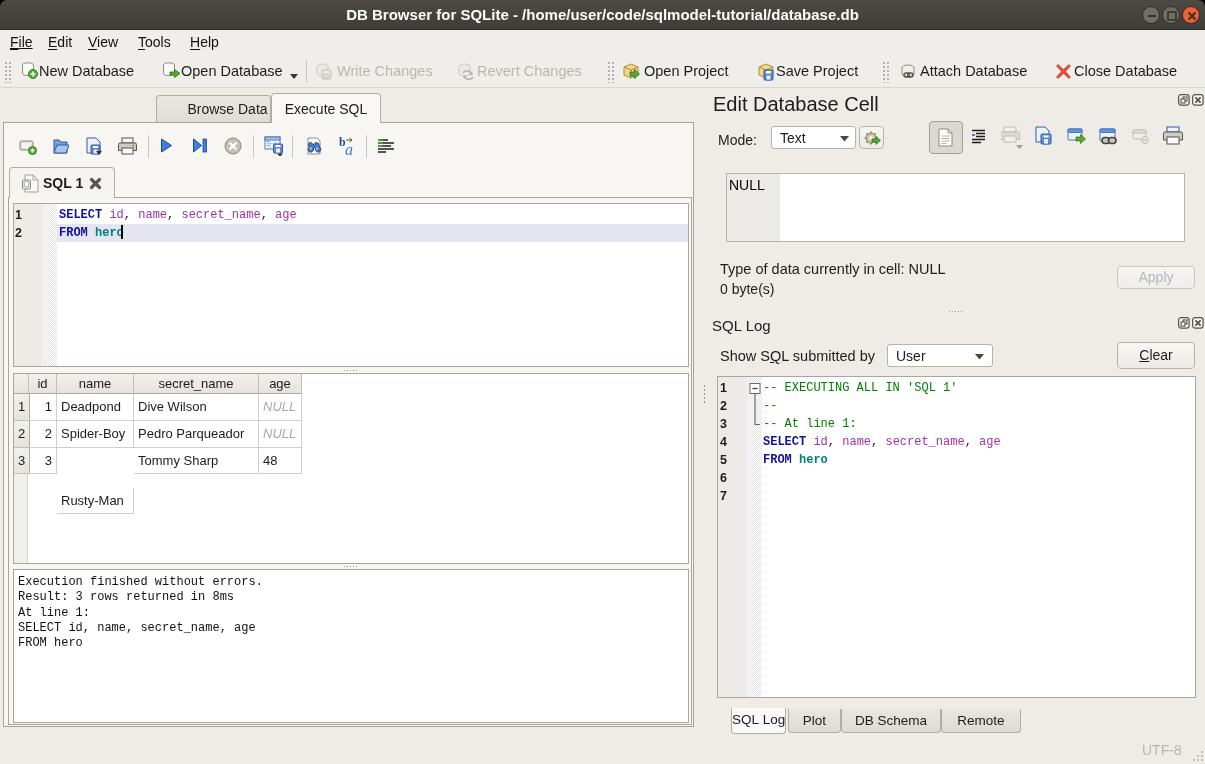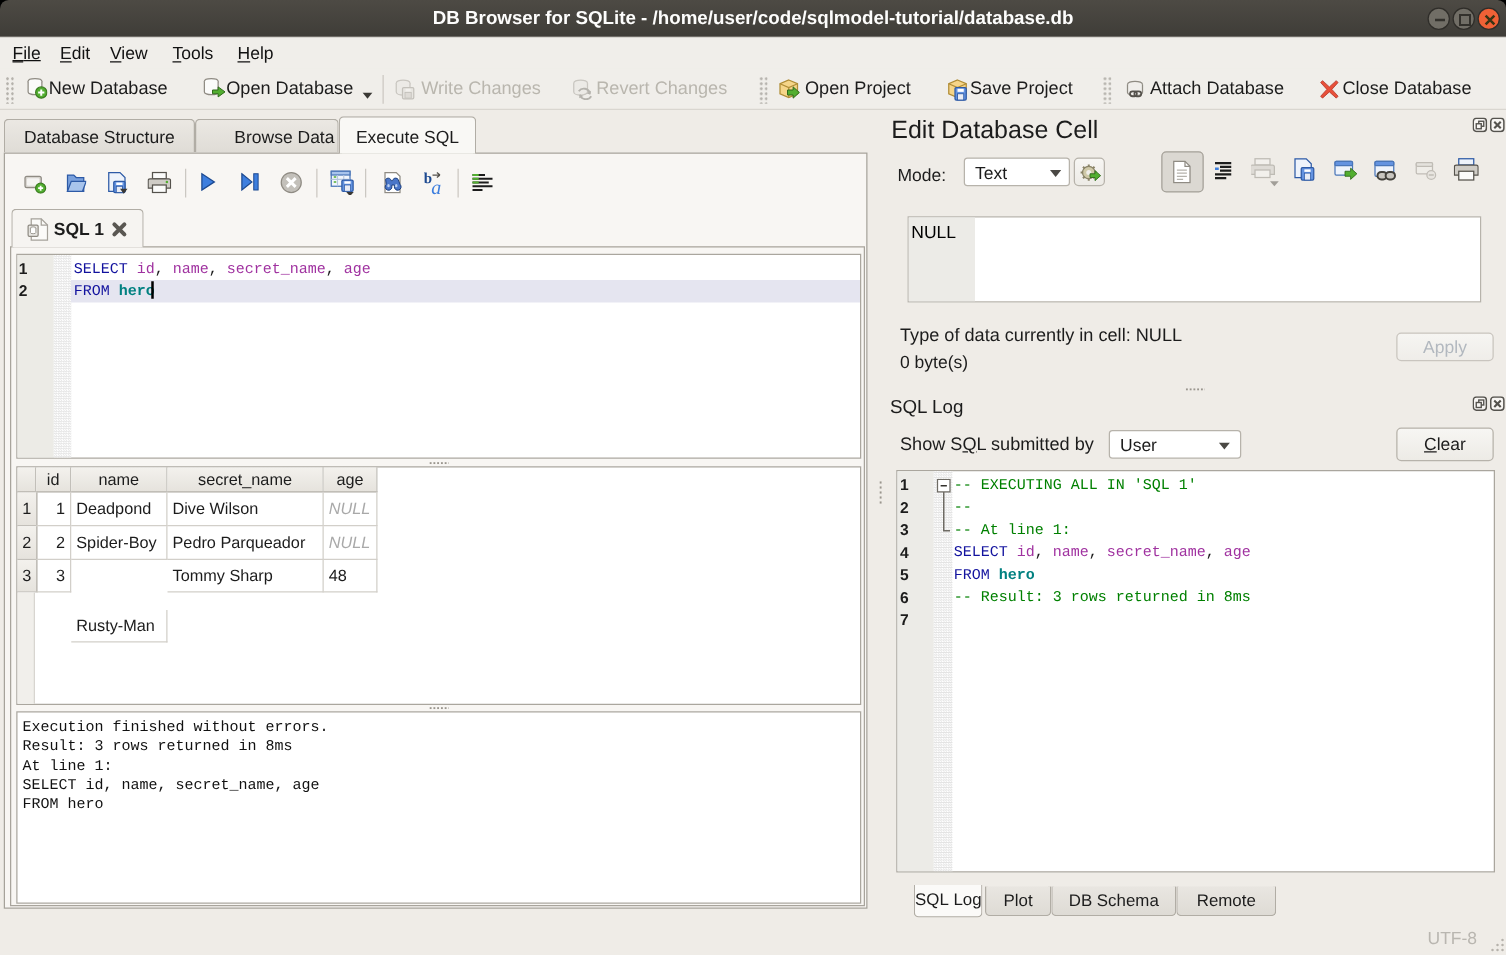--- a/index.html
+++ b/index.html
@@ -47,21 +47,21 @@
 
 
 #editor { position:absolute; left:13px; top:203px; width:676px; height:164px;
   background:#fff; border:1px solid #aaa69e; z-index:2; }
 .gut { position:absolute; left:0; top:0; width:29px; height:100%; background:#ecebe6; }
 .fold { position:absolute; left:29px; top:0; width:14px; height:100%; background:repeating-conic-gradient(#ffffff 0 25%, #e4e4e4 0 50%); background-size:2px 2px; }
 .codeline { position:absolute; left:0; width:100%; height:18px;
   font-family:"Liberation Mono", monospace; font-size:12px; line-height:18px; white-space:pre; }
 .lnum { position:absolute; left:0; width:8px; text-align:right; font-weight:bold; font-size:12.5px;
   font-family:"Liberation Sans", sans-serif; }
-.kw { color:#12129e; font-weight:normal; }
+.kw { color:#12129e; font-weight:bold; }
 .id2 { color:#a032a0; }
 .tbl { color:#008080; font-weight:bold; }
 .cmt { color:#008000; }
 
 
 #rtable { position:absolute; left:13px; top:373px; width:676px; height:191px;
   background:#fff; border:1px solid #aaa69e; z-index:2; font-size:13px; }
 .hcell { position:absolute; background:linear-gradient(#f3f1ed,#e6e3dd);
   border-right:1px solid #c2bfb9; border-bottom:1px solid #aeaaa2;
   text-align:center; line-height:20px; }
@@ -194,21 +194,20 @@
       <rect x="4" y="9" width="5.5" height="4" rx="2" fill="none" stroke="#55524c" stroke-width="1.4"></rect>
       <rect x="7.5" y="9" width="5.5" height="4" rx="2" fill="none" stroke="#55524c" stroke-width="1.4"></rect>
     </svg>
     <div class="tbtext" style="left:920px;">Attach Database</div>
     <svg class="abs" style="left:1056px; top:9px;" width="15" height="15">
       <path d="M2 0.5 L7.5 5.5 L13 0.5 L14.5 2 L9.5 7.5 L14.5 13 L13 14.5 L7.5 9.5 L2 14.5 L0.5 13 L5.5 7.5 L0.5 2 Z" fill="#e8503a" stroke="#b03225" stroke-width="0.6"></path>
     </svg>
     <div class="tbtext" style="left:1074px;">Close Database</div>
   </div>
 
-  <div class="mtab" style="left:3px; width:153px;">Database Structure</div>
   <div class="mtab" style="left:156px; width:115px;padding-left:28px;">Browse Data</div>
   <div class="mtab active" style="left:271px; width:110px;">Execute SQL</div>
 
   <div id="pane"></div>
   <div class="abs" style="left:8px; top:197px; width:684px; height:528px; border:1px solid #a8a49c; z-index:1;"></div>
 
   <div class="abs" style="left:0; top:130px; width:694px; height:32px; z-index:2;">
     <svg class="abs" style="left:19px; top:9px;" width="19" height="16">
       <rect x="1" y="2" width="13" height="9" rx="1.5" fill="#d6d3cd" stroke="#8f8b83"></rect>
       <rect x="2.5" y="3.5" width="10" height="6" rx="1" fill="#f5f4f2"></rect>
@@ -445,21 +444,20 @@
     <svg class="abs" style="left:31px; top:6px;" width="13" height="46">
       <rect x="1" y="0.5" width="10" height="10" fill="#fff" stroke="#6e6b64"></rect>
       <path d="M3.5 5.5 h5" stroke="#33312c" stroke-width="1.2"></path>
       <path d="M6 10.5 V41.5 h5" fill="none" stroke="#6e6b64" stroke-width="1.2"></path>
     </svg>
     <div class="logline" style="top:2px;"><span class="cmt">-- EXECUTING ALL IN 'SQL 1'</span></div>
     <div class="logline" style="top:20px;"><span class="cmt">--</span></div>
     <div class="logline" style="top:38px;"><span class="cmt">-- At line 1:</span></div>
     <div class="logline" style="top:56px;"><span class="kw">SELECT</span> <span class="id2">id</span>, <span class="id2">name</span>, <span class="id2">secret_name</span>, <span class="id2">age</span></div>
     <div class="logline" style="top:74px;"><span class="kw">FROM</span> <span class="tbl">hero</span></div>
-    <div class="logline" style="top:92px;"><span class="cmt">-- Result: 3 rows returned in 8ms</span></div>
   </div>
 
   <div class="btab active" style="left:731px; width:55px;">SQL&nbsp;Log</div>
   <div class="btab" style="left:788px; width:53px;">Plot</div>
   <div class="btab" style="left:841px; width:100px;">DB Schema</div>
   <div class="btab" style="left:941px; width:80px;">Remote</div>
 
   <div id="utf8">UTF-8</div>
   <svg class="abs" style="left:1192px; top:750px;" width="12" height="12">
     <g fill="#b5b2ac">

